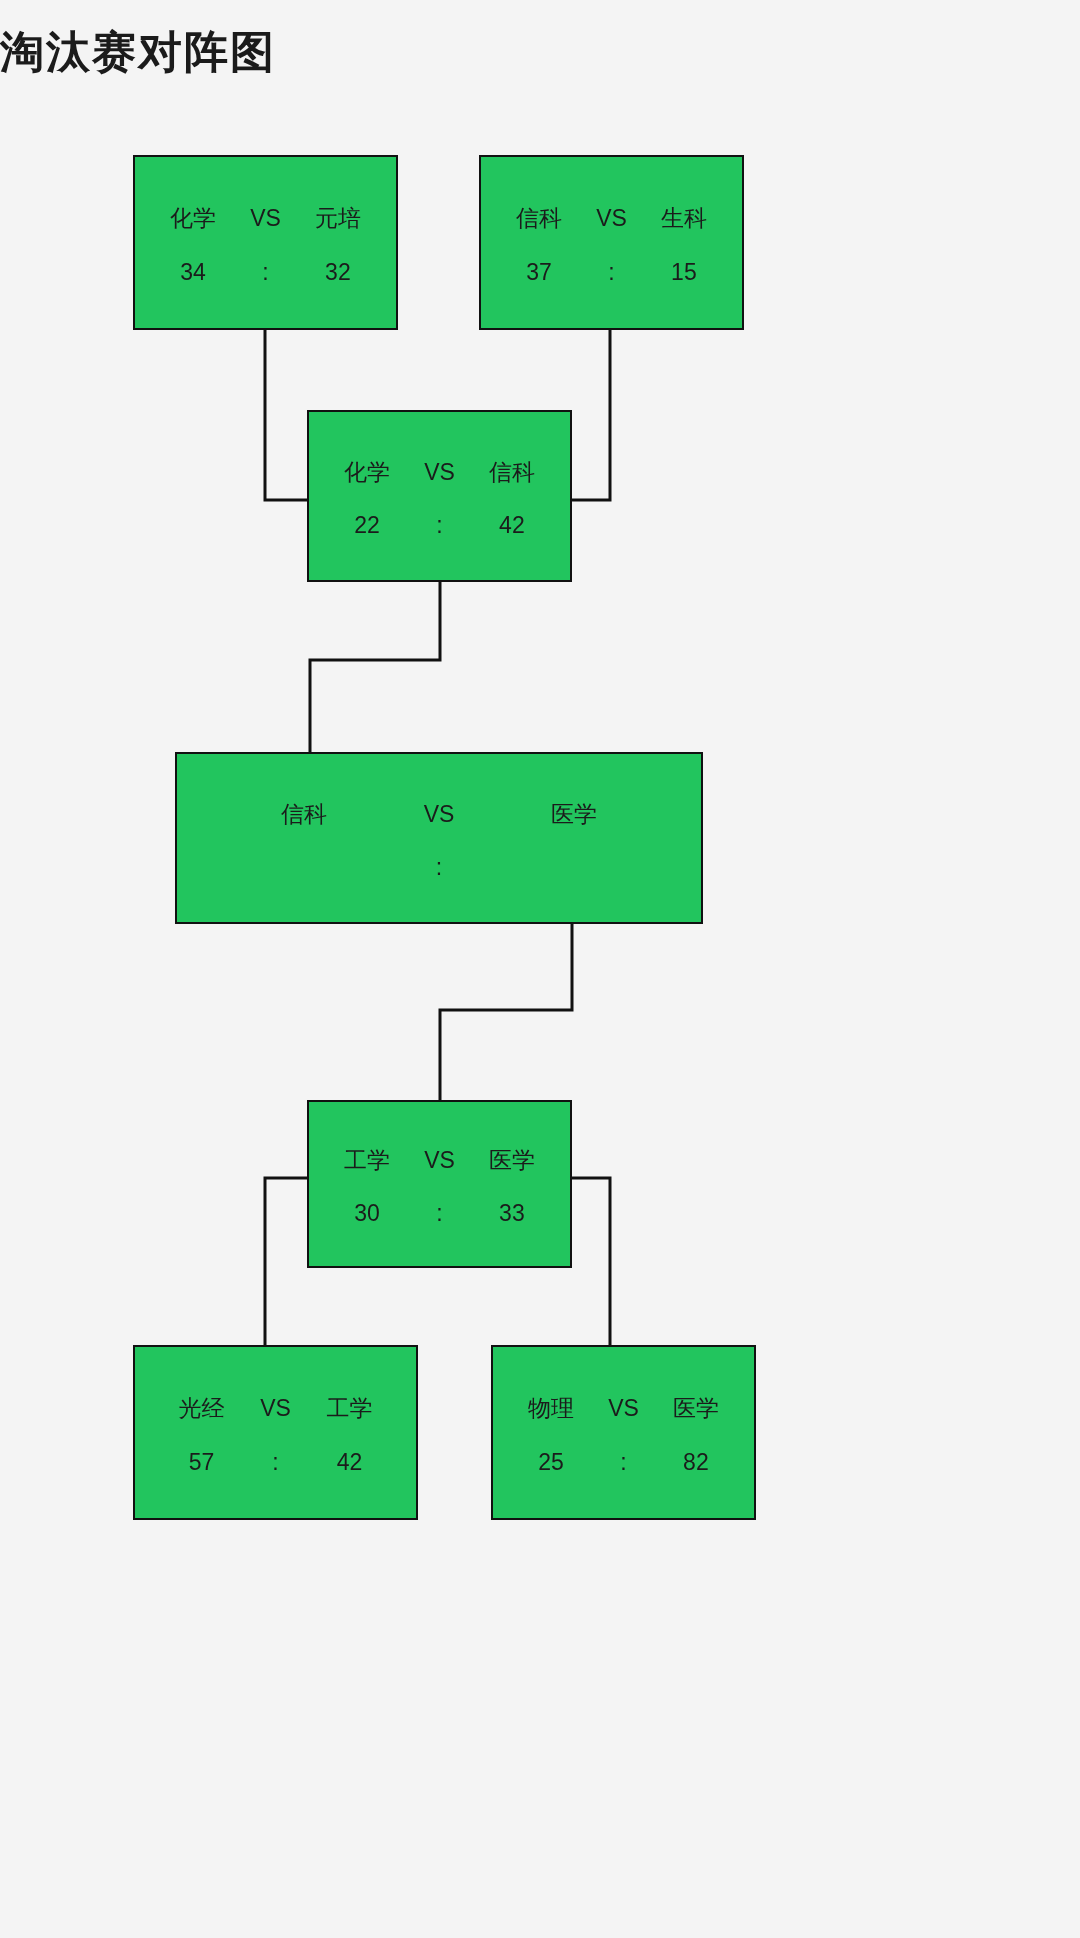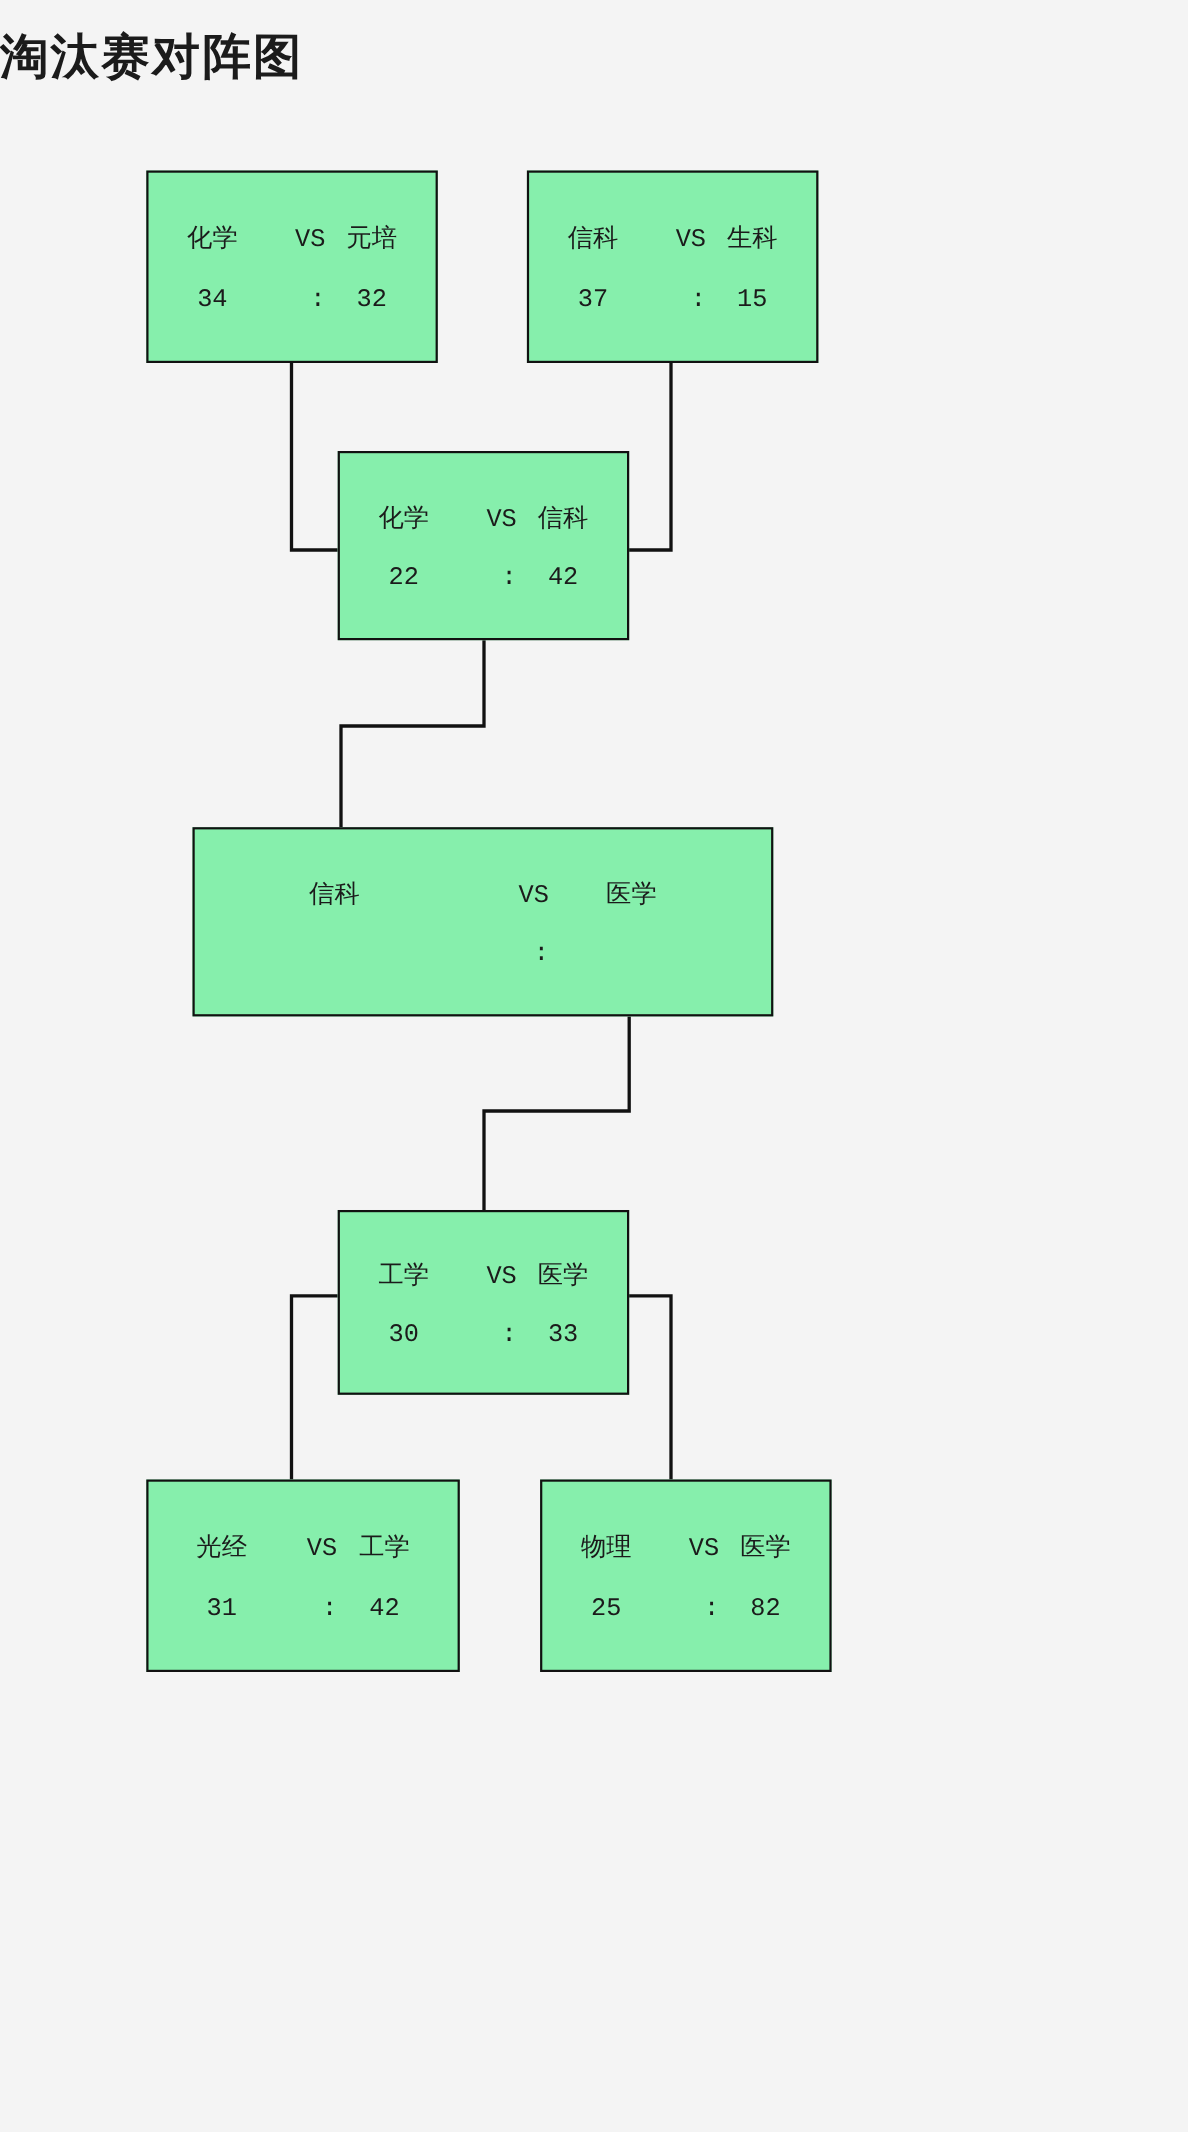--- a/index.html
+++ b/index.html
@@ -42,28 +42,27 @@
     left: 0;
     top: 0;
     width: 1080px;
     height: 1938px;
     pointer-events: none;
   }
 
   
   .match-box {
     position: absolute;
-    background: #86efac;
+    background: #22c55e;
     border: 2.5px solid #111111;
     display: flex;
     flex-direction: column;
     justify-content: center;
     align-items: stretch;
     padding: 16px;
-    font-family: Liberation Mono, monospace;
   }
   .match-row {
     display: flex;
     flex-direction: row;
     justify-content: center;
     align-items: center;
     width: 100%;
   }
   .row-teams {
     margin-top: 6px;
@@ -76,21 +75,21 @@
     display: inline-block;
     text-align: center;
     font-size: 23px;
     font-weight: 400;
     color: #1b1b1b;
     line-height: 1.1;
   }
   .vs-label,
   .colon-label {
     display: inline-block;
-    text-align: right;
+    text-align: center;
     font-size: 23px;
     font-weight: 400;
     color: #1b1b1b;
     line-height: 1.1;
   }
   .cell-narrow { width: 86px; }
   .cell-mid    { width: 62px; }
 
   
   .wide .cell-narrow { width: 150px; }
@@ -185,21 +184,21 @@
     </div>
   </div>
 
   <div class="match-box" style="left:133px; top:1345px; width:285px; height:175px;">
     <div class="match-row row-teams">
       <span class="team-name cell-narrow">光经</span>
       <span class="vs-label cell-mid">VS</span>
       <span class="team-name cell-narrow">工学</span>
     </div>
     <div class="match-row row-scores">
-      <span class="score-val cell-narrow">31</span>
+      <span class="score-val cell-narrow">57</span>
       <span class="colon-label cell-mid">:</span>
       <span class="score-val cell-narrow">42</span>
     </div>
   </div>
 
   <div class="match-box" style="left:491px; top:1345px; width:265px; height:175px;">
     <div class="match-row row-teams">
       <span class="team-name cell-narrow">物理</span>
       <span class="vs-label cell-mid">VS</span>
       <span class="team-name cell-narrow">医学</span>

